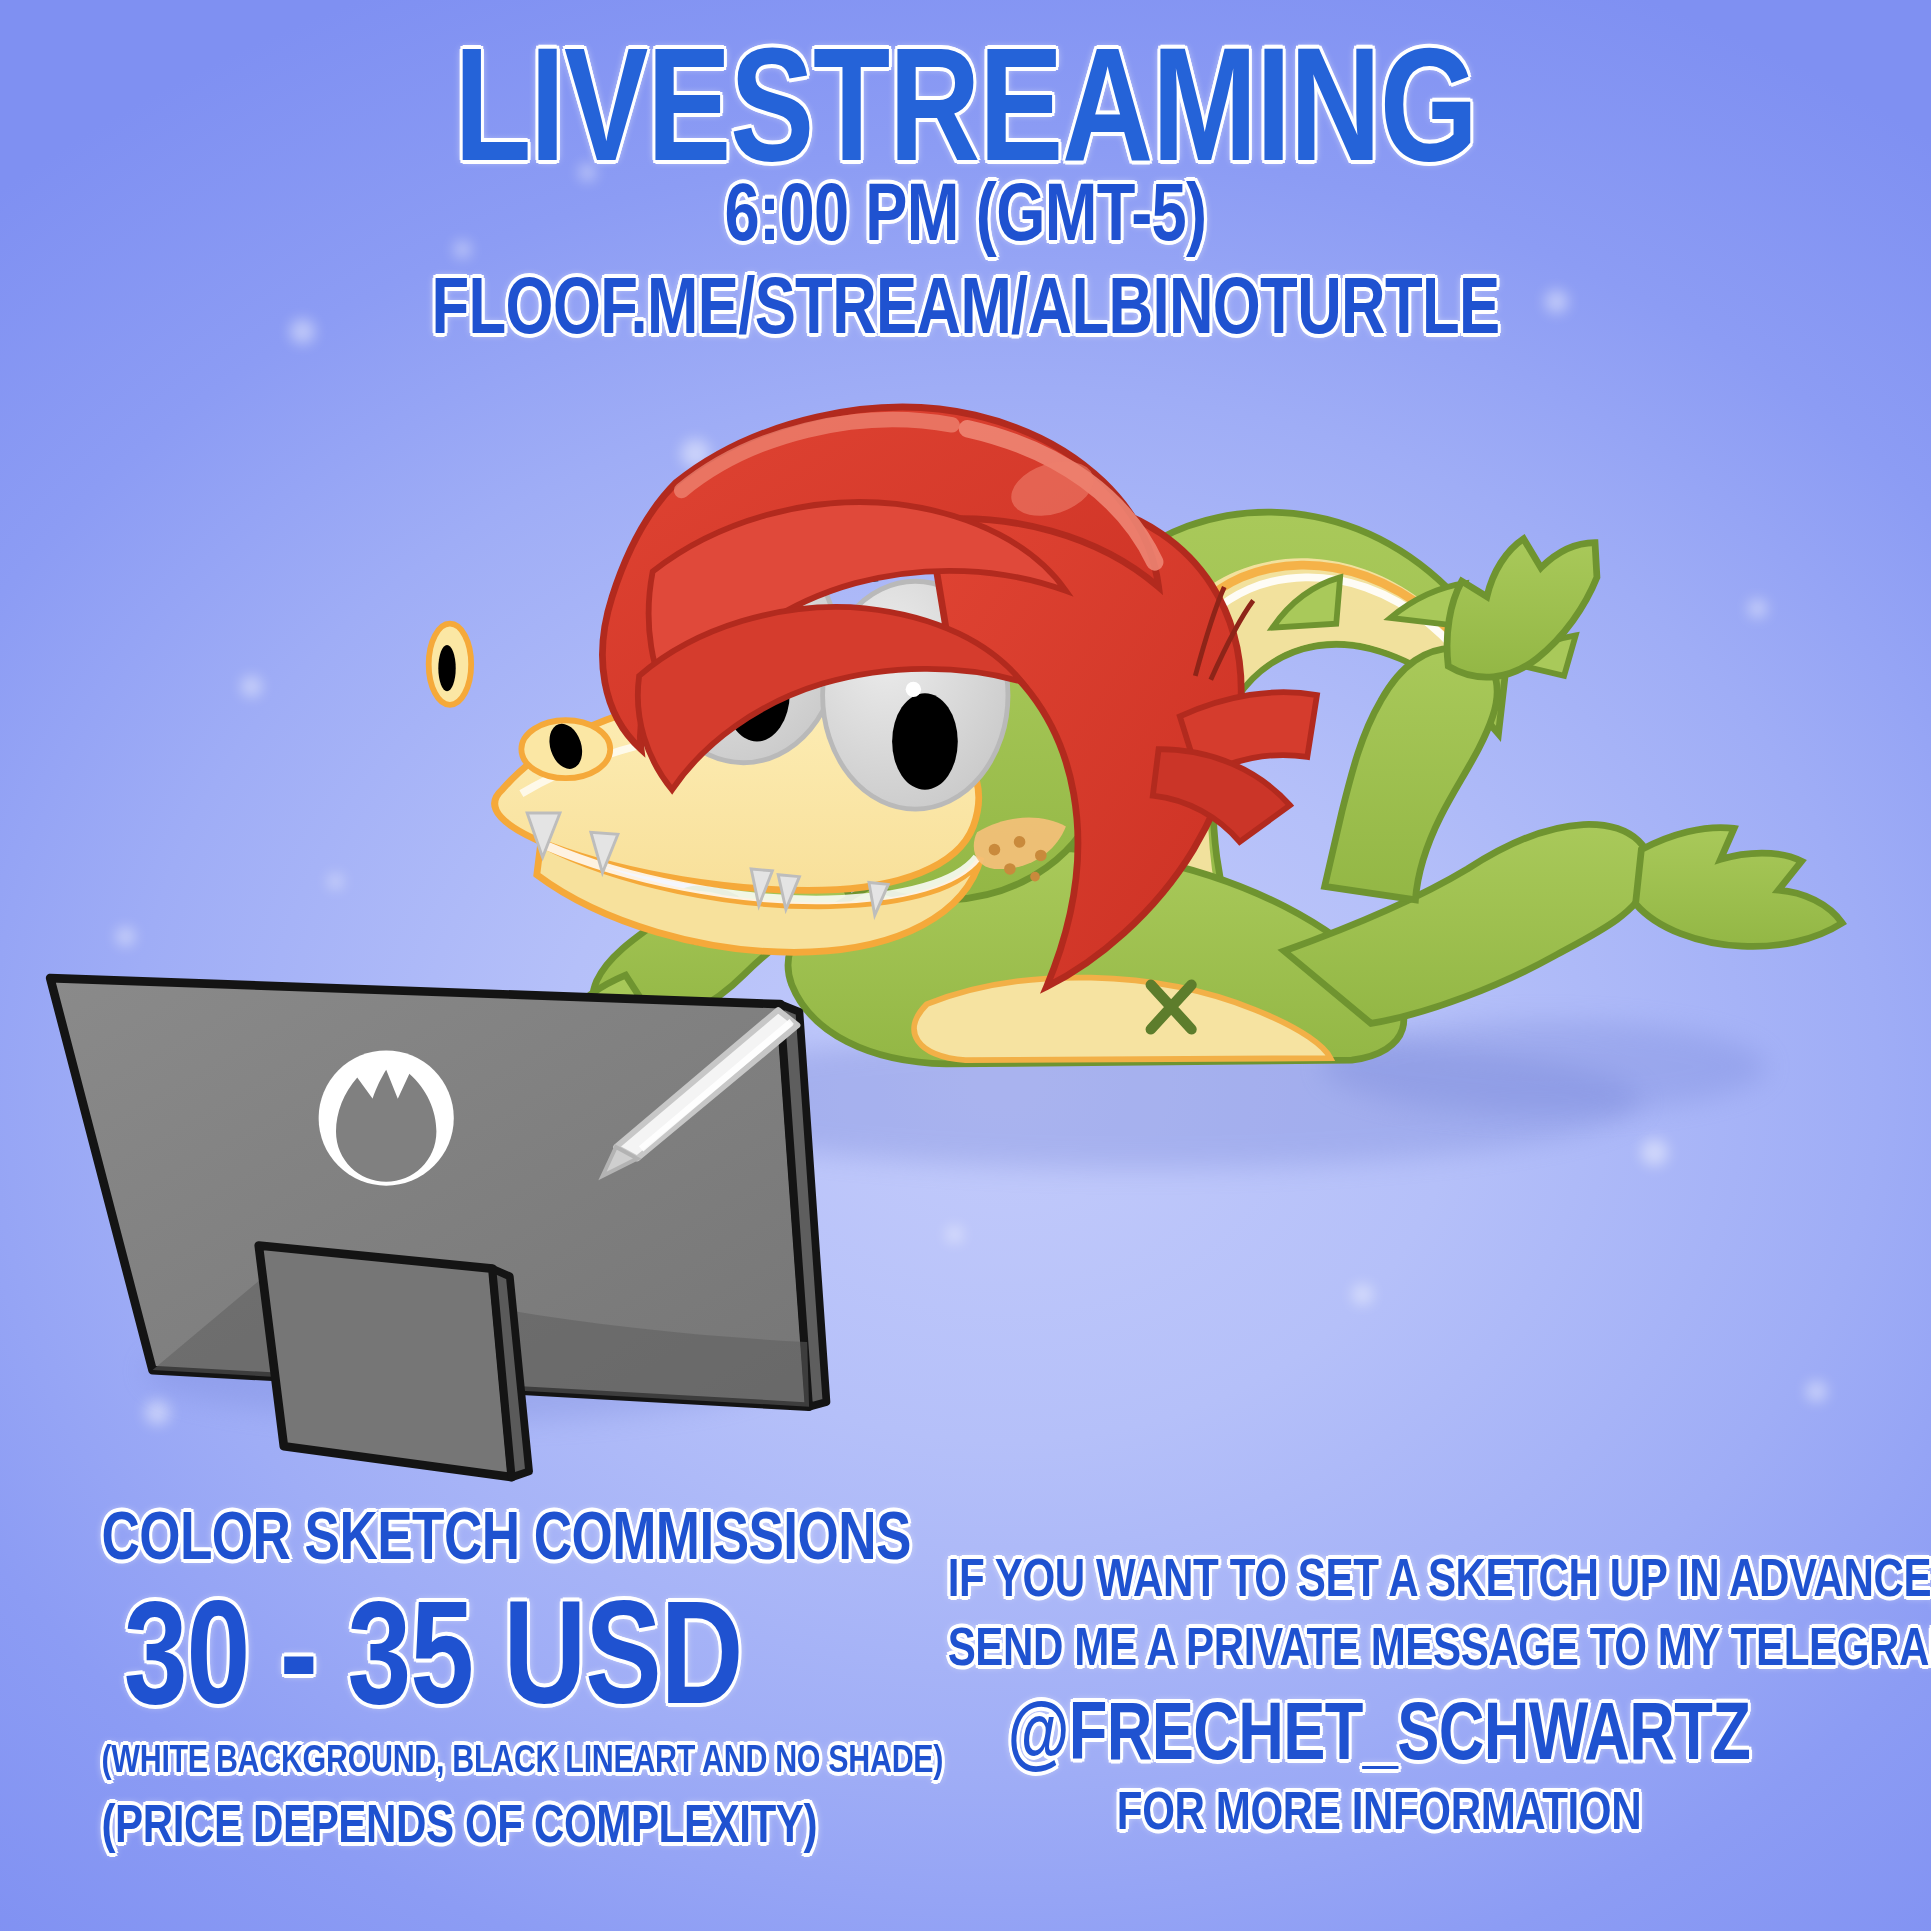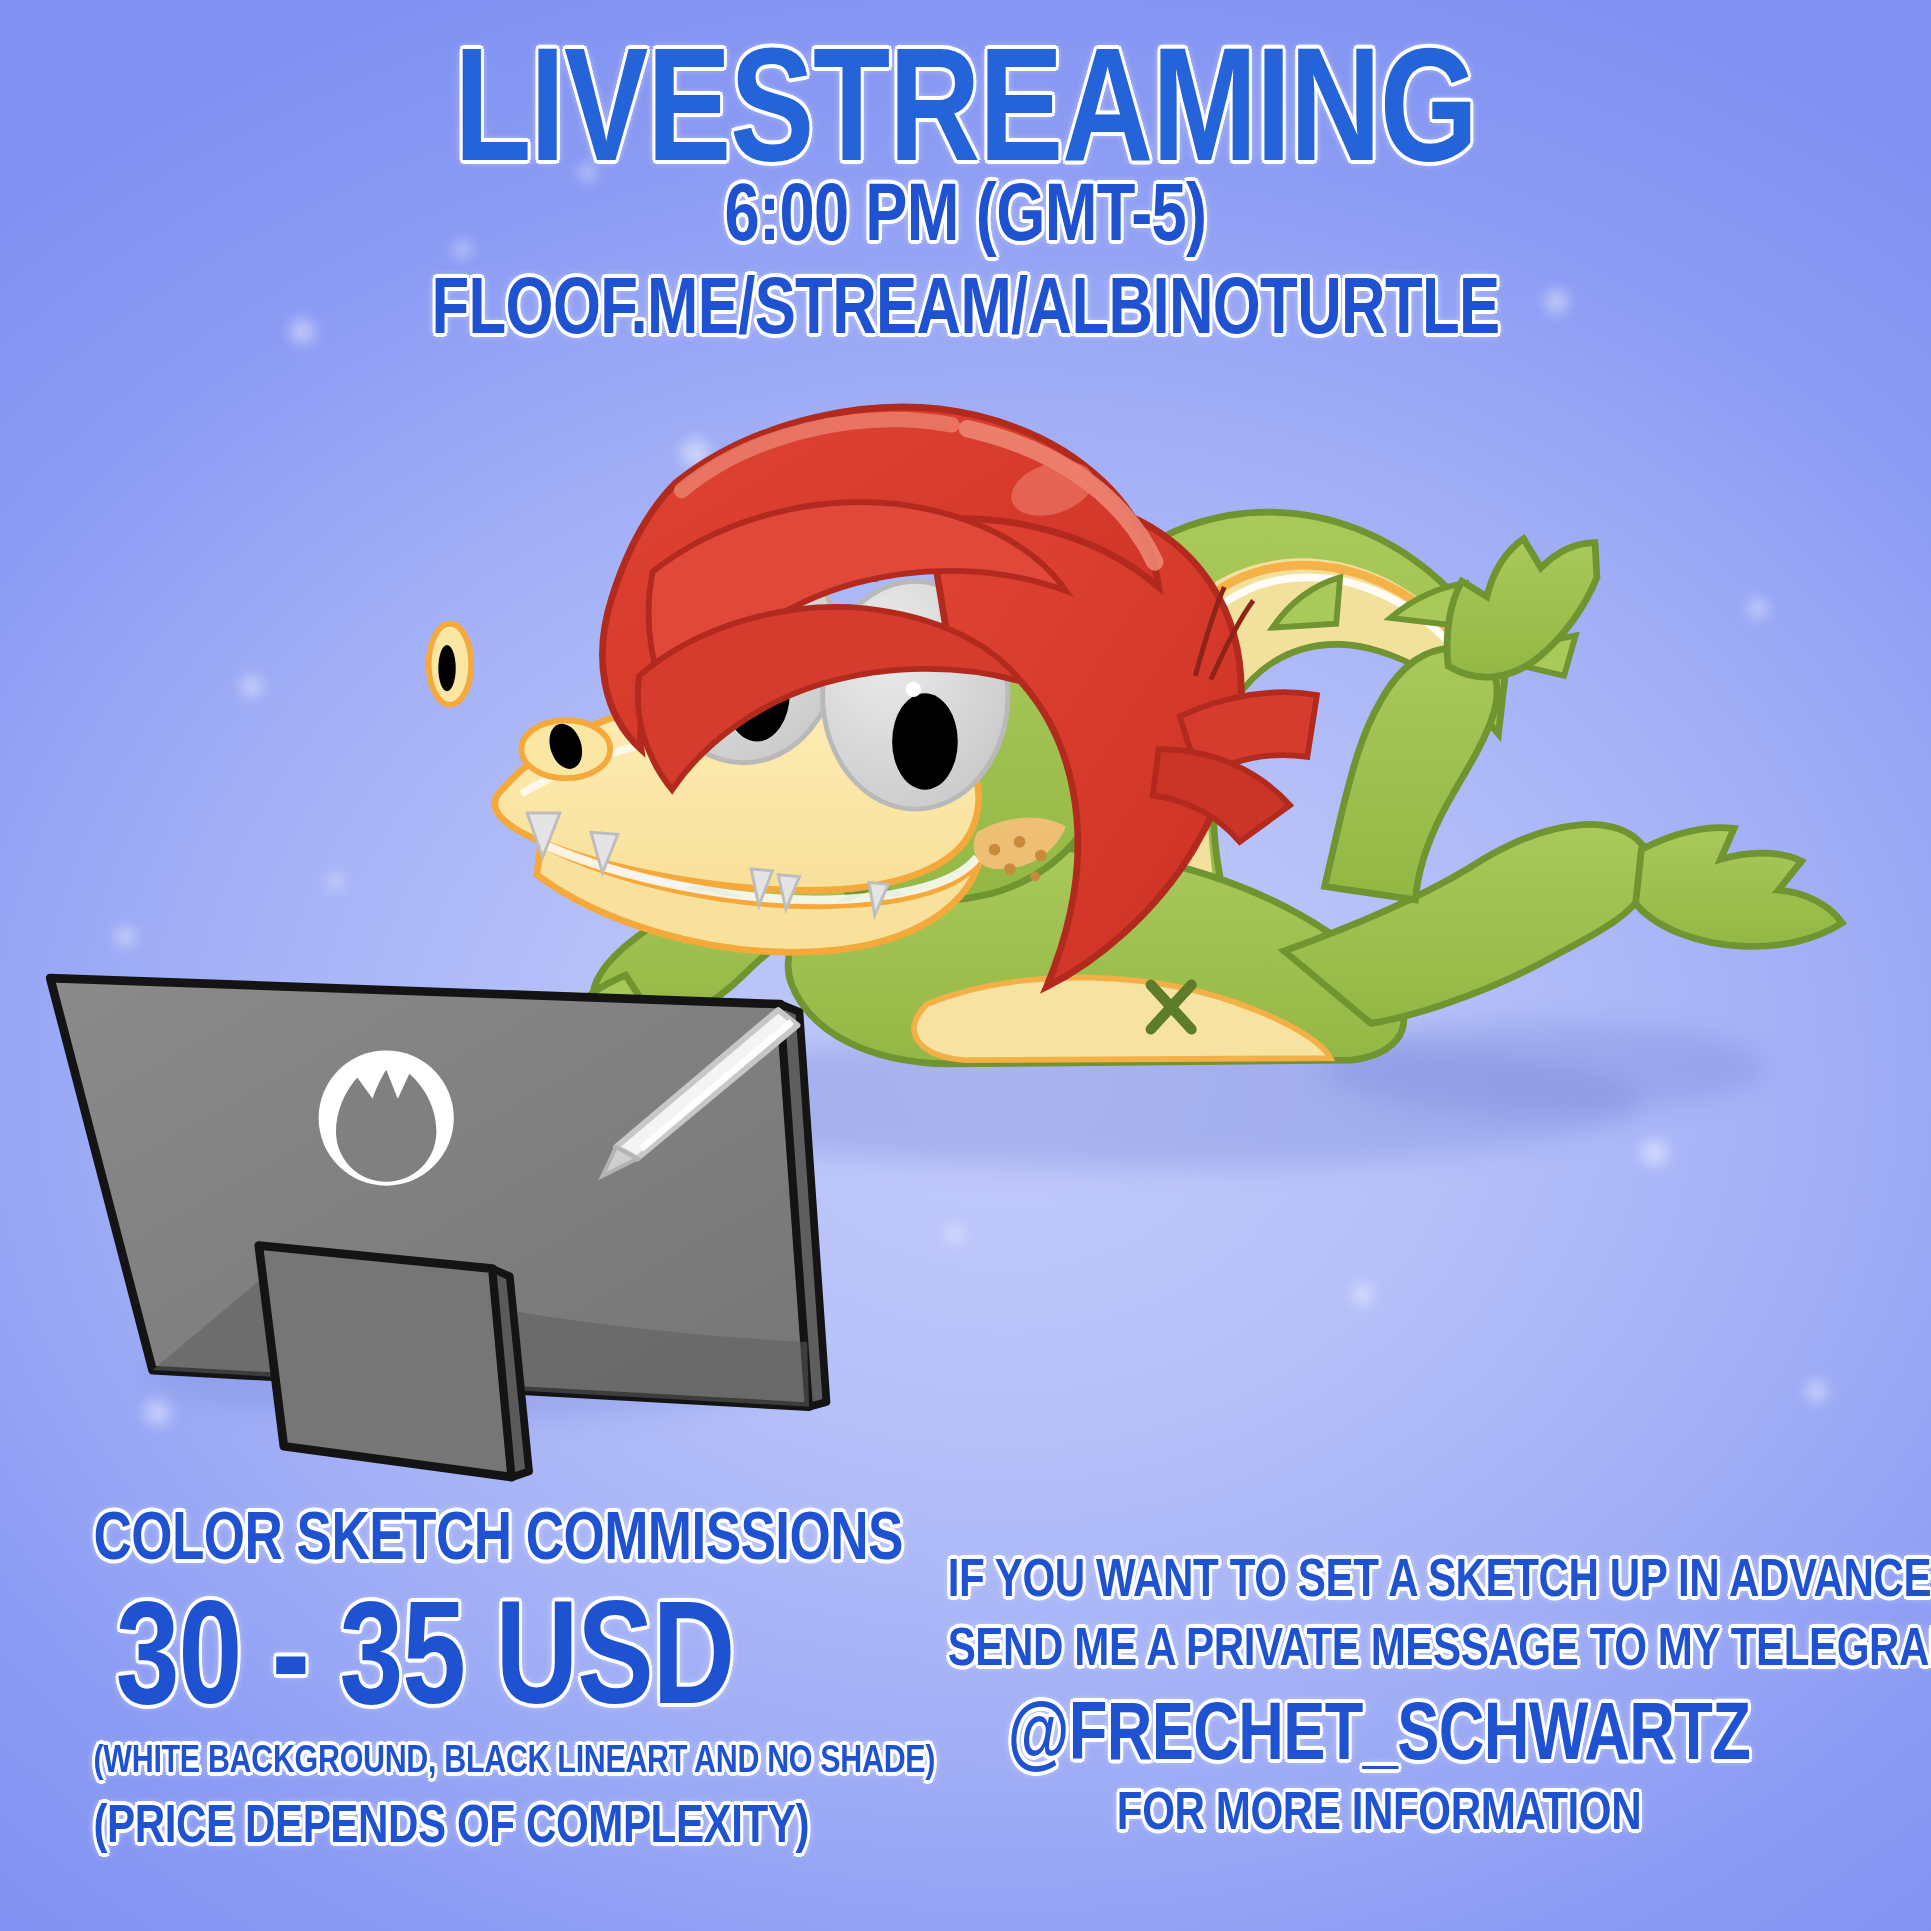--- a/index.html
+++ b/index.html
@@ -35,21 +35,21 @@
     line-height:1;
   }
 
   #title      {top:23px;  font-size:162px; color:#2563d8;}
   #time       {top:172px; font-size:81px;}
   #url        {top:266px; font-size:79px;}
 
   .blk{position:absolute;}
 
   
-  #priceblk{left:0;top:1501px;width:850px;}
+  #priceblk{left:8px;top:1501px;width:850px;}
   #priceblk .txt{position:relative;top:auto;}
   #commissions{font-size:68px;}
   #price{font-size:147px;margin-top:9.7px;}
   #note1{font-size:39px;margin-top:13.5px;}
   #note2{font-size:54px;margin-top:17.4px;}
 
   
   #tgblk{left:826px;top:1550px;width:1106px;}
   #tgblk .txt{position:relative;top:auto;}
   #tg1{font-size:54px;}

